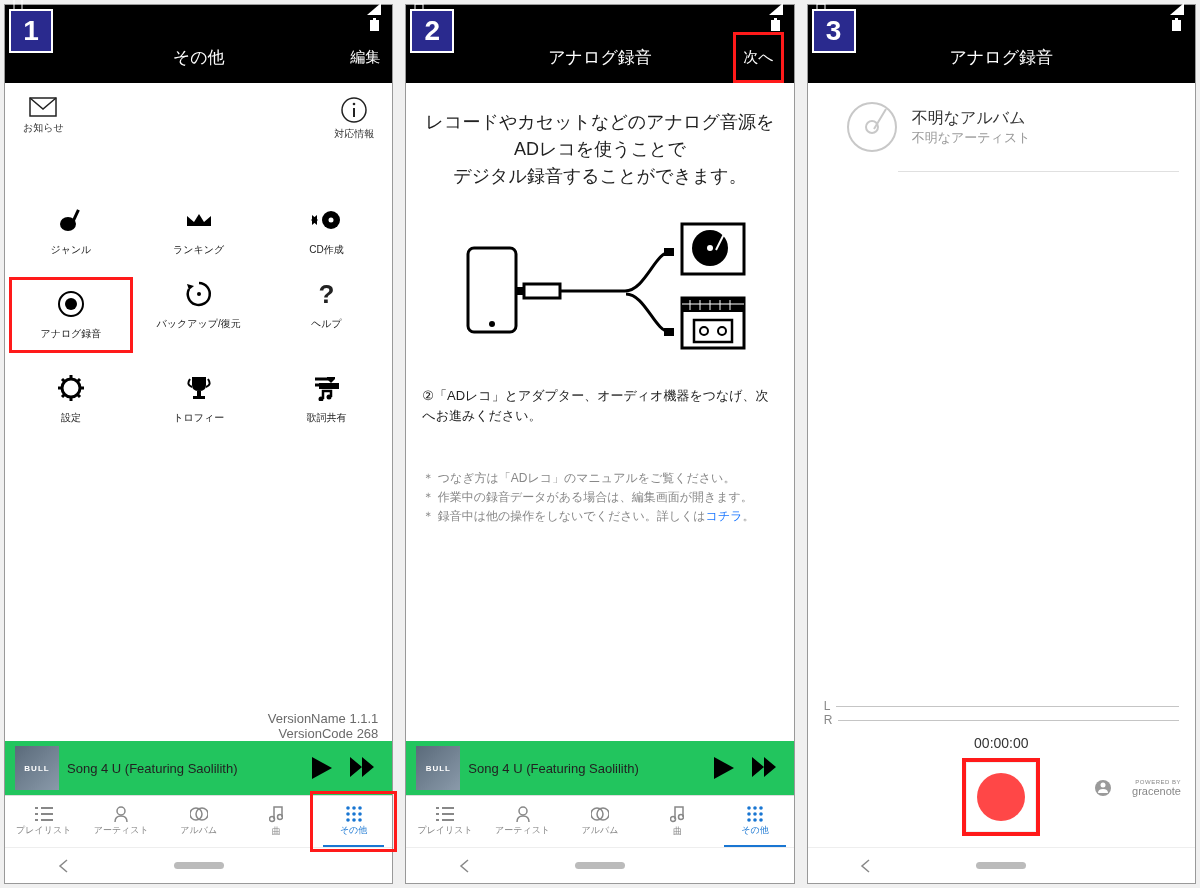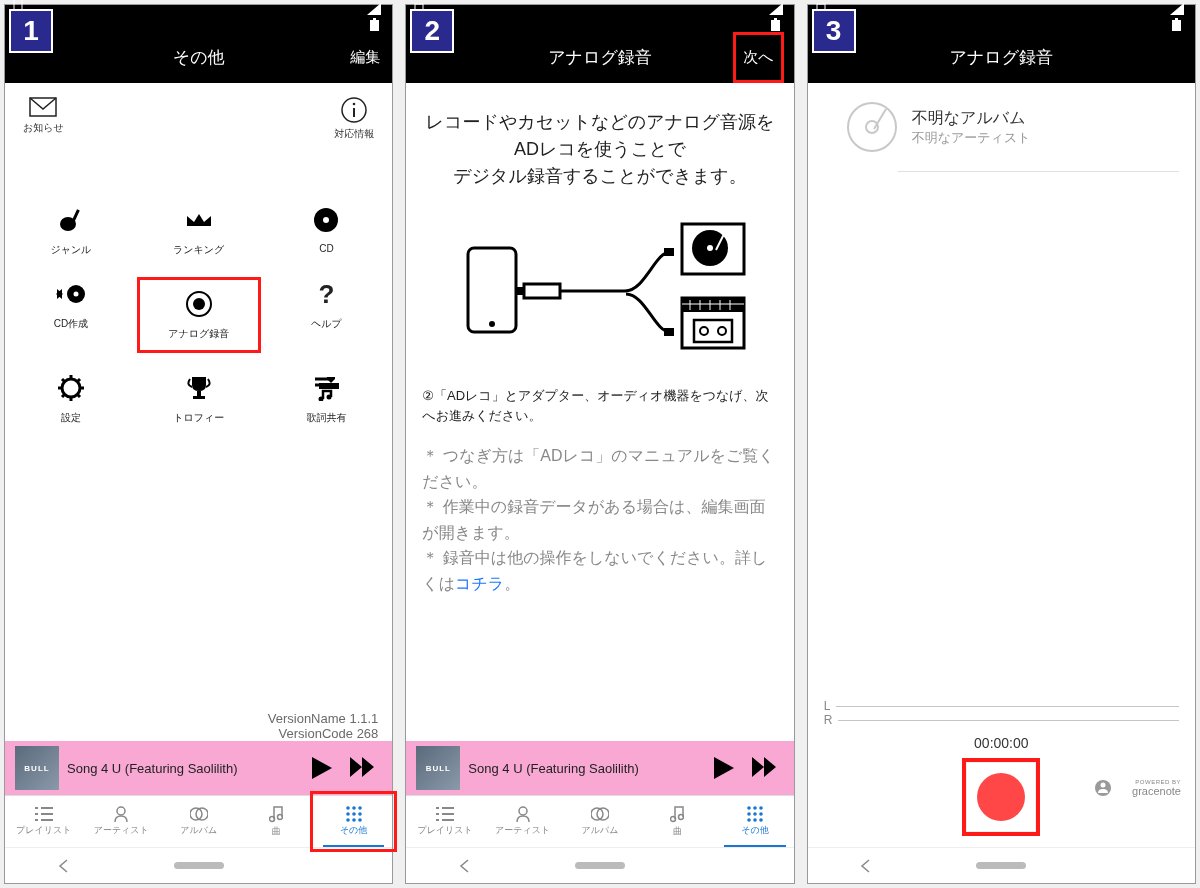--- a/index.html
+++ b/index.html
@@ -10,38 +10,38 @@
   .header { height: 52px; background:#000; color:#fff; display:flex; align-items:center; justify-content:center; position:relative; font-size:17px; font-weight:500; }
   .header-right { position:absolute; right:12px; font-size:15px; }
   .step-badge { position:absolute; top:4px; left:4px; width:44px; height:44px; background:#2a2a8e; border:2px solid #fff; display:flex; align-items:center; justify-content:center; color:#fff; font-size:28px; font-weight:bold; z-index:5; }
   .content { flex:1; overflow:hidden; font-size:13px; color:#222; }
   .top-icons { display:flex; justify-content:space-between; padding:14px 18px 4px; }
   .top-icon { display:flex; flex-direction:column; align-items:center; font-size:10px; color:#333; gap:4px; }
   .grid { display:grid; grid-template-columns:repeat(3,1fr); gap:22px 8px; padding:60px 6px 0; }
   .grid-item { display:flex; flex-direction:column; align-items:center; gap:8px; font-size:10px; color:#222; }
   .grid-item .ico { width:30px; height:30px; display:flex; align-items:center; justify-content:center; }
   .version { text-align:right; padding:0 14px; color:#6a6a6a; font-size:13px; margin-top:auto; }
-  .player { height:54px; background:#f9a8d4; display:flex; align-items:center; gap:8px; padding:0 10px; }
+  .player { height:54px; background:#22c55e; display:flex; align-items:center; gap:8px; padding:0 10px; }
   .album-art { width:44px; height:44px; background:linear-gradient(135deg,#5a6a7a,#8a9aaa); position:relative; display:flex; align-items:center; justify-content:center; }
   .album-art::after { content:"BULL"; font-size:8px; font-weight:bold; color:#fff; letter-spacing:1px; }
   .song-title { flex:1; font-size:13px; color:#222; }
   .play-ctrl { display:flex; gap:18px; padding-right:6px; }
   .tabbar { height:52px; display:flex; border-top:1px solid #ddd; }
   .tab { flex:1; display:flex; flex-direction:column; align-items:center; justify-content:center; gap:2px; font-size:9px; color:#888; position:relative; }
   .tab.active { color:#1976d2; }
   .tab.active::after { content:""; position:absolute; bottom:0; left:8px; right:8px; height:2px; background:#1976d2; }
   .navbar { height:36px; display:flex; align-items:center; justify-content:space-around; border-top:1px solid #eee; }
   .nav-pill { width:50px; height:7px; border-radius:4px; background:#bbb; }
   .hilite { outline:3px solid #ff1a1a; outline-offset:-1px; }
   
   .desc { padding:26px 18px 12px; text-align:center; line-height:1.5; font-size:18px; font-weight:500; }
   .illust { height:170px; display:flex; align-items:center; justify-content:center; }
   .steps { padding:14px 16px; font-size:13px; line-height:1.5; }
   .steps .link { color:#1976ff; }
-  .notes { padding:4px 16px; font-size:16px; color:#888; line-height:1.6; }
+  .notes { padding:4px 16px; font-size:12px; color:#888; line-height:1.6;margin-top:26px; }
   
   .album-head { display:flex; align-items:center; gap:14px; padding:18px 38px; }
   .album-name { font-size:16px; font-weight:500; color:#333; }
   .artist-name { font-size:13px; color:#9a9a9a; }
   .divider { height:1px; background:#e0e0e0; margin:0 16px 0 90px; }
   .levels { padding:0 16px; font-size:12px; color:#888; }
   .level-row { display:flex; align-items:center; gap:6px; }
   .level-bar { flex:1; height:1px; background:#c5c5c5; }
   .timer { text-align:center; font-size:14px; color:#333; padding:8px 0; }
   .rec-wrap { display:flex; justify-content:center; padding:2px 0 14px; }
@@ -118,49 +118,50 @@
         <span>ジャンル</span>
       </div>
       <div class="grid-item">
         <div class="ico">
             <svg width="28" height="20">
               <path d="M2 16 L2 6 L9 12 L14 4 L19 12 L26 6 L26 16 Z" fill="#000"></path>
             </svg>
           </div>
         <span>ランキング</span>
       </div>
-      <div class="grid-item">
-        <div class="ico">
-            <svg width="26" height="26">
-              <circle cx="13" cy="13" r="12" fill="#000"></circle>
-              <circle cx="13" cy="13" r="3" fill="#fff"></circle>
-            </svg>
-          </div>
-        <span>CD</span>
-      </div>
 
       <div class="grid-item">
         <div class="ico">
             <svg width="30" height="22">
               <path d="M1 11 L7 6 L7 9 L7 13 L7 16 Z" fill="#000" transform="scale(-1,1) translate(-8,0)"></path>
               <path d="M0 11 L6 6 L6 16 Z" fill="#000"></path>
               <circle cx="20" cy="11" r="9" fill="#000"></circle>
               <circle cx="20" cy="11" r="2.5" fill="#fff"></circle>
             </svg>
           </div>
         <span>CD作成</span>
       </div>
       <div class="grid-item hilite" style="padding:10px 0;">
         <div class="ico">
             <svg width="28" height="28">
               <circle cx="14" cy="14" r="12" fill="none" stroke="#000" stroke-width="2"></circle>
               <circle cx="14" cy="14" r="6" fill="#000"></circle>
             </svg>
           </div>
         <span>アナログ録音</span>
+      </div>
+      <div class="grid-item">
+        <div class="ico">
+            <svg width="28" height="28">
+              <path d="M14 3 A11 11 0 1 1 4 9" fill="none" stroke="#000" stroke-width="2.5"></path>
+              <path d="M2 4 L4 10 L9 6 Z" fill="#000"></path>
+              <circle cx="14" cy="14" r="2" fill="#000"></circle>
+            </svg>
+          </div>
+        <span>バックアップ/復元</span>
       </div>
 
       <div class="grid-item">
         <div class="ico">
             <span style="font-size:26px;font-weight:bold;">?</span>
           </div>
         <span>ヘルプ</span>
       </div>
       <div class="grid-item">
         <div class="ico">

